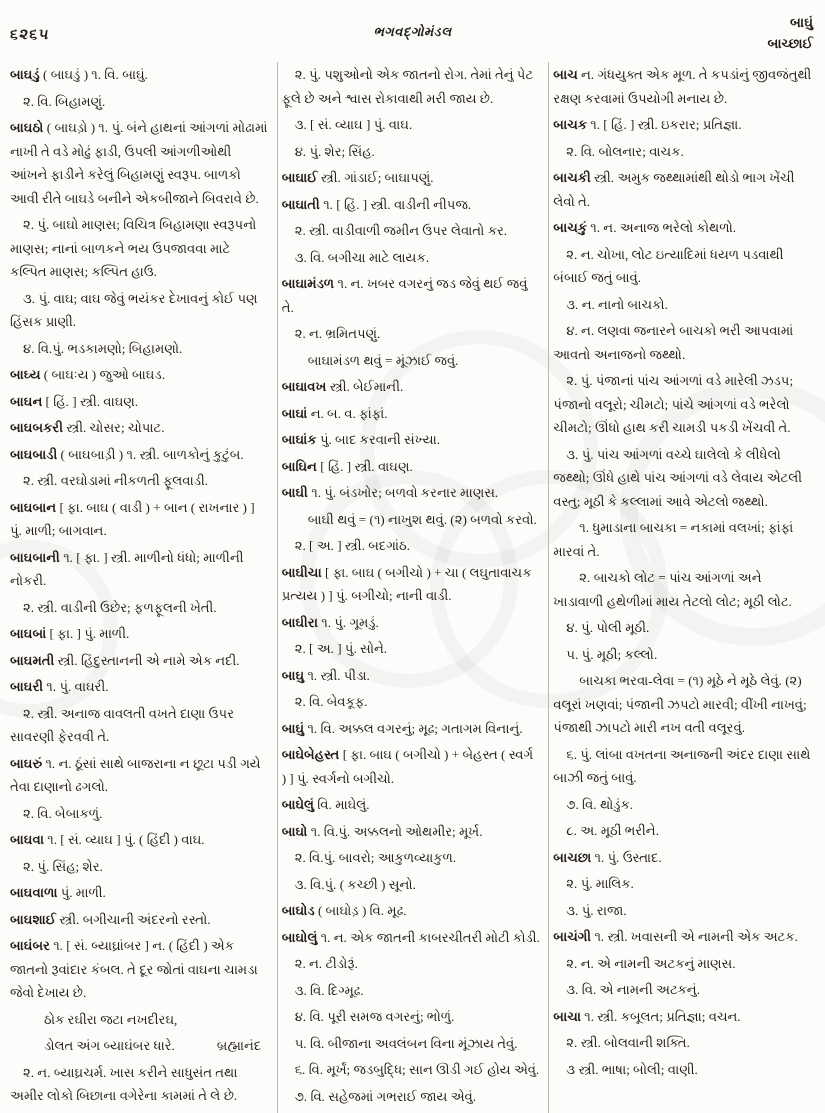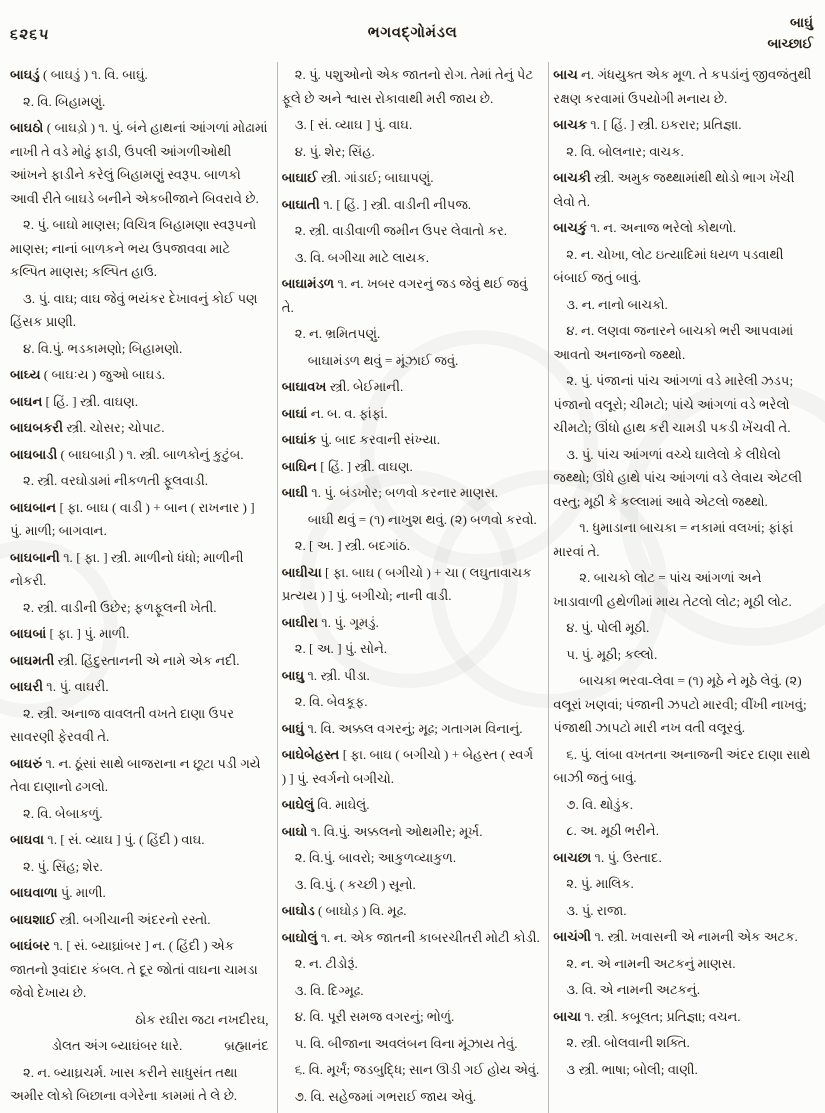--- a/index.html
+++ b/index.html
@@ -17,21 +17,21 @@
   .hdr{
     position:absolute;top:8px;left:0;right:0;height:52px;
   }
   .hdr .pageno{
     position:absolute;left:10px;top:18px;
     font-size:15px;font-weight:bold;transform:skewX(-8deg);
     letter-spacing:1px;
   }
   .hdr .title{
     position:absolute;left:0;right:0;top:16px;text-align:center;
-    font-size:15px;font-weight:bold;letter-spacing:.5px;
+    font-size:13px;font-weight:bold;letter-spacing:.5px;font-style:italic;
   }
   .hdr .guides{
     position:absolute;right:12px;top:4px;text-align:right;
     font-size:13.5px;font-weight:bold;line-height:21px;
   }
   
   .cols{
     position:absolute;top:62px;left:6px;right:4px;bottom:0;
     display:grid;
     grid-template-columns:1fr 1fr 1fr;
@@ -42,21 +42,21 @@
     font-size:13.2px;
     line-height:23.5px;
     overflow:hidden;
   }
   .col.div{border-right:1px solid #b9b9b2;}
   .para{margin:1px 0 3px 0;text-align:left;}
   .para .hw{font-weight:bold;}
   .entry{text-indent:0;}
   .sense{text-indent:13px;}
   .idiom{text-indent:26px;}
-  .verse{padding-left:34px;text-indent:0;display:flex;justify-content:flex-end;}
+  .verse{padding-left:34px;text-indent:0;display:flex;justify-content:flex-start;}
   .verse .attr{padding-left:6px;white-space:nowrap;margin-left:36px;}
   
   .wm{position:absolute;border:14px solid rgba(90,90,85,0.055);border-radius:50%;pointer-events:none;}
   .wm1{width:210px;height:210px;left:360px;top:330px;}
   .wm2{width:190px;height:190px;left:300px;top:470px;}
   .wm3{width:210px;height:210px;left:430px;top:470px;}
   .wm4{width:150px;height:150px;left:-60px;top:540px;}
   .wm5{width:230px;height:230px;left:620px;top:380px;border-width:18px;}
 </style>
 </head>

